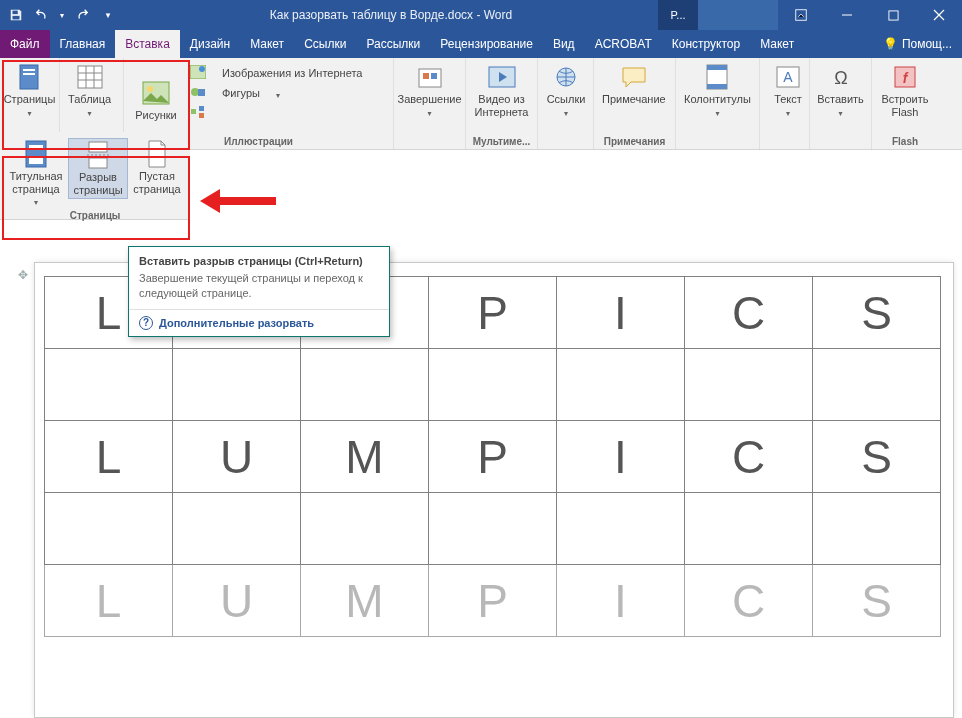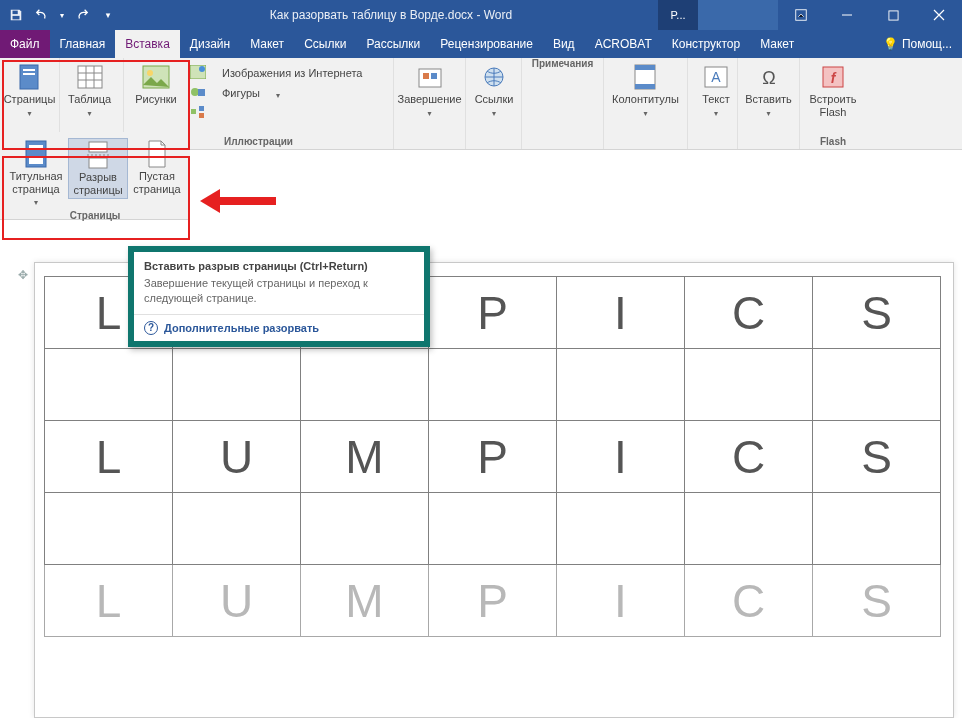--- a/index.html
+++ b/index.html
@@ -33,21 +33,21 @@
 .dropdown-caret::after { content: "▾"; font-size: 8px; color: #666; }
 
 .red-box-1 { position: absolute; top: 60px; left: 2px; width: 188px; height: 90px; border: 2px solid #e62020; pointer-events: none; z-index: 5; }
 .red-box-2 { position: absolute; top: 156px; left: 2px; width: 188px; height: 84px; border: 2px solid #e62020; pointer-events: none; z-index: 5; }
 .arrow { position: absolute; top: 186px; left: 198px; z-index: 6; }
 
 .sub-ribbon { background: #f1f1f1; border-bottom: 1px solid #d4d4d4; height: 88px; display: flex; position: relative; }
 .sub-ribbon .ribbon-group .content { padding-top: 6px; }
 .sub-ribbon .r-btn.selected { background: #cfd8e6; border: 1px solid #a5b8d3; }
 
-.tooltip { position: absolute; top: 246px; left: 128px; width: 302px; background: #fff; border: 6px solid #0f766e; box-shadow: 2px 3px 6px rgba(0,0,0,0.25); z-index: 10; font-size: 11px; }
+.tooltip { position: absolute; top: 246px; left: 128px; width: 262px; background: #fff; border: 1px solid #0f766e; box-shadow: 2px 3px 6px rgba(0,0,0,0.25); z-index: 10; font-size: 11px; }
 .tooltip .tt-head { padding: 8px 10px 4px 10px; font-weight: bold; color: #444; }
 .tooltip .tt-body { padding: 0 10px 8px 10px; color: #666; line-height: 1.35; }
 .tooltip .tt-foot { border-top: 1px solid #e0e0e0; padding: 6px 10px; display: flex; align-items: center; gap: 6px; color: #2b579a; font-weight: 600; cursor: pointer; }
 .tooltip .tt-foot .qicon { width: 14px; height: 14px; border: 1.5px solid #2b579a; border-radius: 50%; display: flex; align-items: center; justify-content: center; font-size: 10px; color: #2b579a; font-weight: bold; }
 
 .doc-area { position: absolute; top: 150px; left: 0; right: 0; bottom: 0; background: #fff; overflow: hidden; }
 .page-shadow { position: absolute; top: 112px; left: 34px; right: 8px; bottom: 0; border: 1px solid #c8c8c8; box-shadow: 0 0 6px rgba(0,0,0,0.1); background: #fff; }
 .table-anchor { position: absolute; top: 118px; left: 18px; font-size: 12px; color: #9aa; }
 .word-table { position: absolute; top: 126px; left: 44px; border-collapse: collapse; }
 .word-table td { border: 1px solid #808080; width: 128px; height: 72px; text-align: center; vertical-align: middle; font-size: 46px; font-family: Arial, sans-serif; color: #555; }
@@ -158,21 +158,21 @@
         </div>
         <span>Таблица</span>
         <span class="dropdown-caret"></span>
       </div>
     </div>
     <div class="label">Таблицы</div>
   </div>
 
   <div class="ribbon-group" style="width:270px;">
     <div class="content">
-      <div class="r-btn" style="min-width:56px;">
+      <div class="r-btn" style="min-width:56px;margin-top:16px;">
         <div class="icon">
           <svg width="28" height="24" viewBox="0 0 28 24">
               <rect x="1" y="1" width="26" height="22" fill="#cfe3b8" stroke="#7ba84a"></rect>
               <circle cx="8" cy="8" r="3" fill="#f8d568"></circle>
               <path d="M1 20l8-8 6 6 4-4 8 8z" fill="#7ba84a"></path>
             </svg>
         </div>
         <span>Рисунки</span>
       </div>
       <div style="display:flex;flex-direction:column;gap:2px;padding-top:2px;">
@@ -219,38 +219,62 @@
               <rect x="14" y="8" width="6" height="6" fill="#5b8bc9"></rect>
             </svg>
         </div>
         <span>Завершение</span>
         <span class="dropdown-caret"></span>
       </div>
     </div>
     <div class="label">&nbsp;</div>
   </div>
 
+  <div class="ribbon-group" style="width:72px;">
+    <div class="content">
+      <div class="r-btn">
+        <div class="icon">
+          <svg width="28" height="22" viewBox="0 0 28 22">
+              <rect x="1" y="1" width="26" height="20" fill="#cfe0ef" stroke="#4a7bbb"></rect>
+              <path d="M11 6v10l8-5z" fill="#4a7bbb"></path>
+            </svg>
+        </div>
+        <span>Видео из Интернета</span>
+      </div>
+    </div>
+    <div class="label">Мультиме...</div>
+  </div>
 
   <div class="ribbon-group" style="width:56px;">
     <div class="content">
       <div class="r-btn">
         <div class="icon">
           <svg width="24" height="22" viewBox="0 0 24 22">
               <circle cx="12" cy="11" r="9" fill="#cfe0ef" stroke="#4a7bbb"></circle>
               <path stroke="#4a7bbb" fill="none" d="M3 11h18M12 2v18M5 5c4 3 10 3 14 0M5 17c4-3 10-3 14 0"></path>
             </svg>
         </div>
         <span>Ссылки</span>
         <span class="dropdown-caret"></span>
       </div>
     </div>
     <div class="label">&nbsp;</div>
   </div>
 
   <div class="ribbon-group" style="width:82px;">
+    <div class="content">
+      <div class="r-btn">
+        <div class="icon">
+          <svg width="26" height="22" viewBox="0 0 26 22">
+              <path d="M2 2h22v14H10l-5 5v-5H2z" fill="#fceec4" stroke="#d4a83a"></path>
+            </svg>
+        </div>
+        <span>Примечание</span>
+      </div>
+    </div>
     <div class="label">Примечания</div>
   </div>
 
   <div class="ribbon-group" style="width:84px;">
     <div class="content">
       <div class="r-btn">
         <div class="icon">
           <svg width="22" height="26" viewBox="0 0 22 26">
               <rect x="1" y="1" width="20" height="24" fill="#fff" stroke="#888"></rect>
               <rect x="1" y="1" width="20" height="5" fill="#5b8bc9"></rect>

